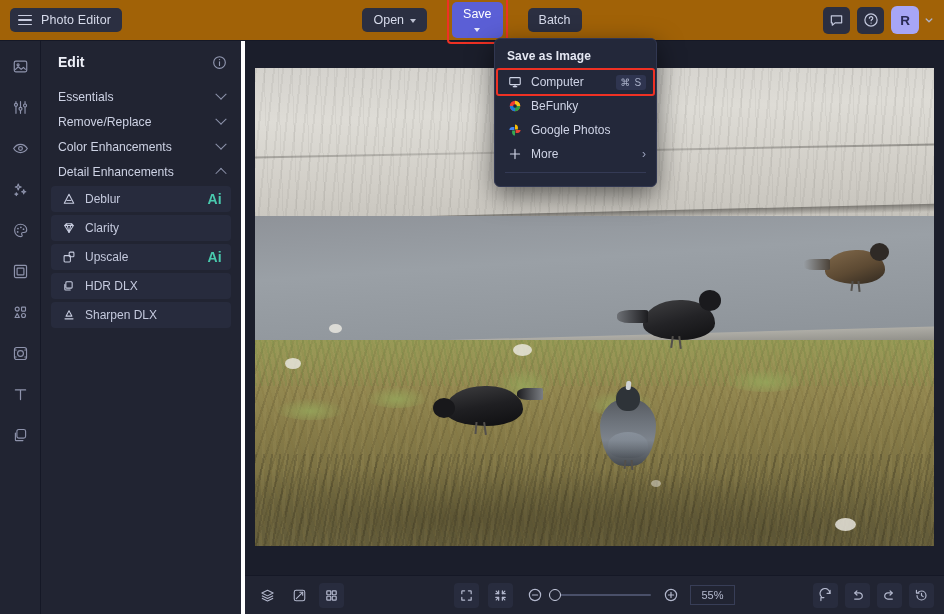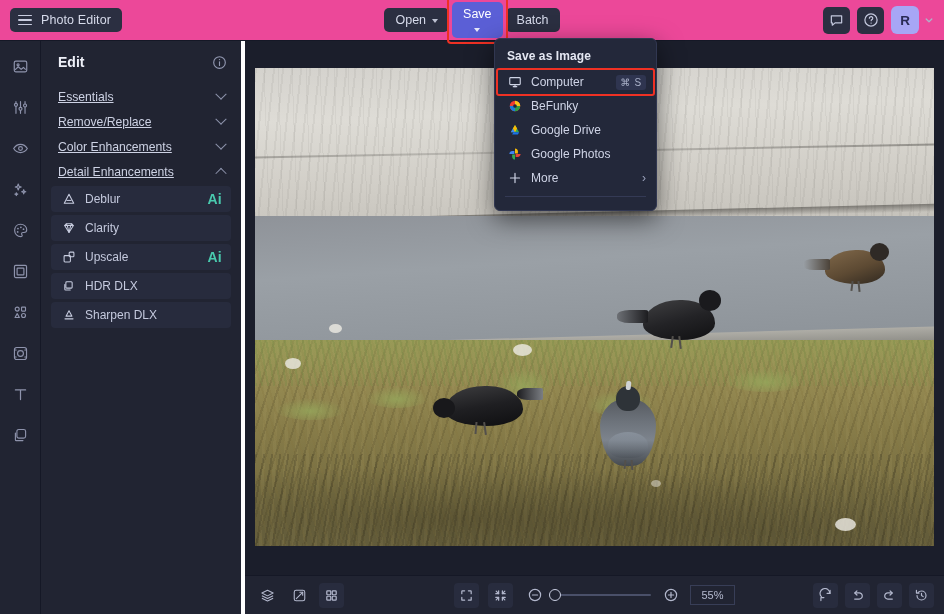--- a/index.html
+++ b/index.html
@@ -14,40 +14,40 @@
     position: relative;
     width: 944px; height: 614px;
     background: #1b1e2b;
     display: flex; flex-direction: column;
   }
 
   
   .topbar {
     position: relative;
     height: 41px; min-height: 41px;
-    background: #ec4899;
+    background: #a16207;
     border-bottom: 1px solid #151826;
     display: flex; align-items: center;
     padding: 0 10px;
     z-index: 40;
   }
   .brand {
     display: flex; align-items: center; gap: 9px;
     background: #2b2f41;
     border-radius: 5px;
     padding: 5px 11px 5px 8px;
     cursor: pointer;
   }
   .hamburger { display: flex; flex-direction: column; gap: 3px; width: 14px; }
   .hamburger i { display: block; height: 1.6px; background: #c9cde0; border-radius: 1px; }
   .brand-label { color: #d7dbeb; font-size: 12.5px; letter-spacing: .1px; }
 
   .topbar-center {
     position: absolute; left: 0; right: 0;
-    display: flex; justify-content: center; align-items: center; gap: 3px;
+    display: flex; justify-content: center; align-items: center; gap: 25px;
     pointer-events: none;
   }
   .topbar-center > * { pointer-events: auto; }
 
   .tbtn {
     display: flex; align-items: center; gap: 6px;
     background: #2b2f41;
     color: #d7dbeb;
     font-size: 12.5px;
     border: none;
@@ -188,21 +188,21 @@
 
   .panel-list { padding: 3px 0 0; overflow-y: auto; }
   .group-row {
     display: flex; align-items: center;
     height: 25px;
     margin: 0 5px;
     padding: 0 11px 0 12px;
     cursor: pointer;
     border-radius: 4px;
   }
-  .group-row .g-label { color: #cdd2e4; font-size: 12.2px; flex: 1; text-decoration: underline; }
+  .group-row .g-label { color: #cdd2e4; font-size: 12.2px; flex: 1; }
   .chev {
     width: 8px; height: 8px;
     border-right: 1.5px solid #8d93ab;
     border-bottom: 1.5px solid #8d93ab;
     transform: rotate(45deg) translate(-2px,-2px);
   }
   .chev.up { transform: rotate(-135deg) translate(-1px,-1px); }
 
   .sub-list { padding: 2px 10px 4px; }
   .sub-row {
@@ -451,31 +451,20 @@
           <circle cx="8" cy="8" r="6" fill="#f03c2e"></circle>
           <path d="M8 2a6 6 0 016 6H8z" fill="#f5c518"></path>
           <path d="M14 8a6 6 0 01-6 6V8z" fill="#2f9e44"></path>
           <path d="M8 14A6 6 0 012 8h6z" fill="#1c7ed6"></path>
           <circle cx="8" cy="8" r="2.1" fill="#23283a"></circle>
         </svg>
       </span>
       <span class="lbl">BeFunky</span>
     </div>
 
-    <div class="dd-item">
-      <span class="dd-ico">
-        <svg width="14" height="14" viewBox="0 0 16 16">
-          <path d="M8 2.2L12.8 10.5H3.2z" fill="#34a853"></path>
-          <path d="M3.2 10.5L5.6 6.3 8 10.5z" fill="#4285f4"></path>
-          <path d="M8 2.2L5.6 6.3 8 10.5 10.4 6.3z" fill="#fbbc05"></path>
-          <path d="M12.8 10.5L11.3 13H4.7l1.5-2.5z" fill="#1a73e8"></path>
-        </svg>
-      </span>
-      <span class="lbl">Google Drive</span>
-    </div>
 
     <div class="dd-item">
       <span class="dd-ico">
         <svg width="14" height="14" viewBox="0 0 16 16">
           <path d="M8 1.6c1.8 0 3.3 1.5 3.3 3.3V7.3H8z" fill="#fbbc04"></path>
           <path d="M14.4 8c0 1.8-1.5 3.3-3.3 3.3H8.7V8z" fill="#ea4335"></path>
           <path d="M8 14.4c-1.8 0-3.3-1.5-3.3-3.3V8.7H8z" fill="#34a853"></path>
           <path d="M1.6 8c0-1.8 1.5-3.3 3.3-3.3h2.4V8z" fill="#4285f4"></path>
         </svg>
       </span>

